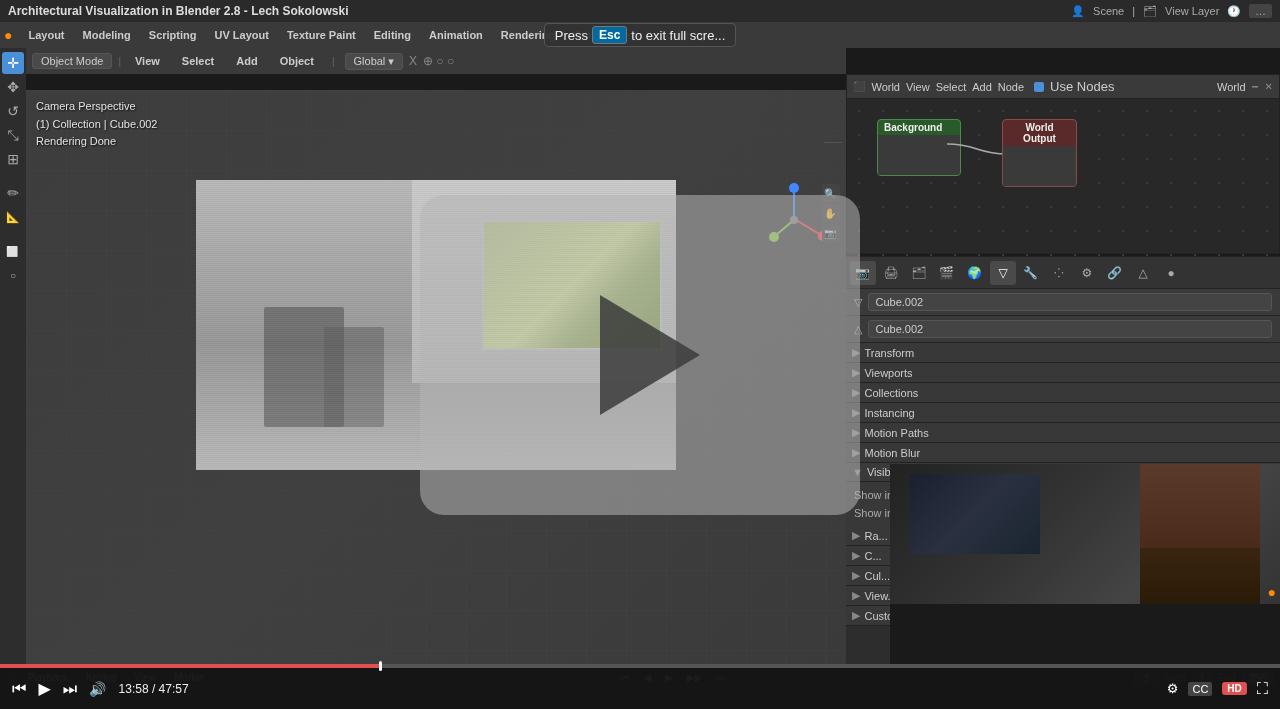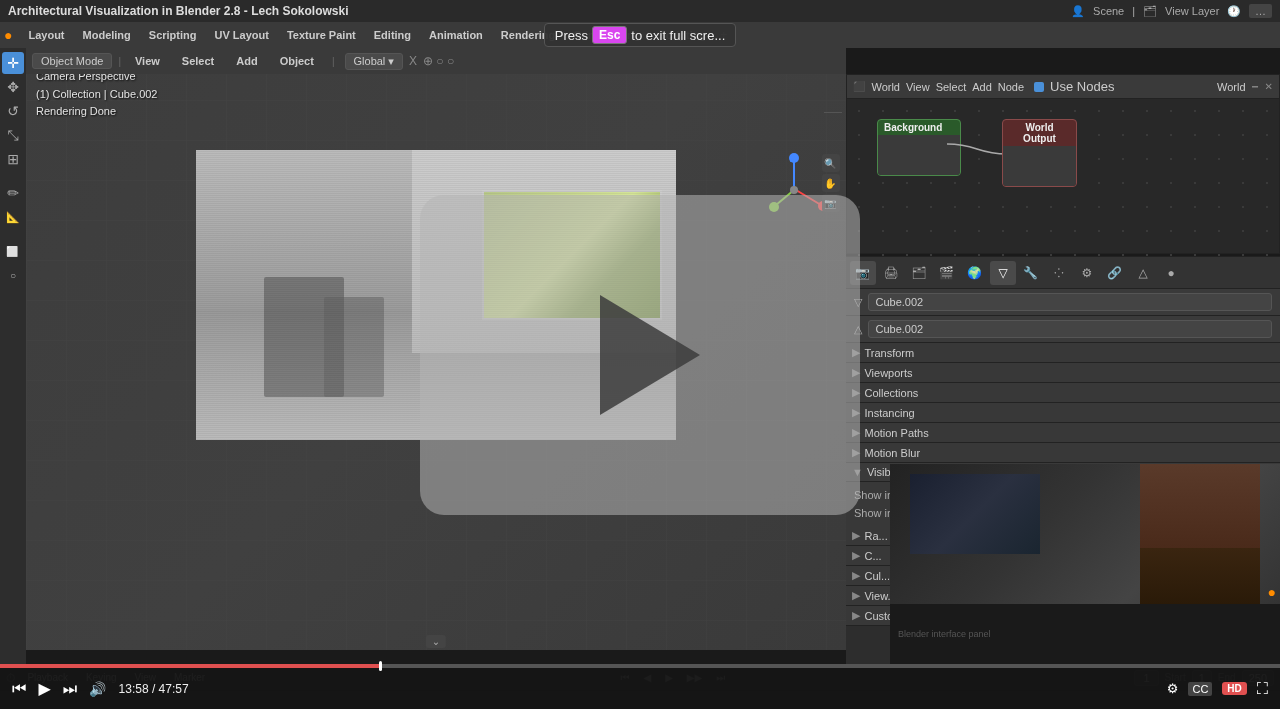--- a/index.html
+++ b/index.html
@@ -27,21 +27,21 @@
       position: absolute; top: 22px; left: 0; width: 1280px; height: 26px;
       display: flex; align-items: center; justify-content: center;
       pointer-events: none; z-index: 200;
     }
     .notif-pill {
       display: flex; align-items: center; gap: 4px;
       background: rgba(50,50,50,0.95); border: 1px solid #555;
       border-radius: 4px; padding: 2px 10px; font-size: 13px; color: #eee;
     }
     .notif-esc {
-      background: #d946ef; border: 1px solid #777; border-radius: 3px;
+      background: #0369a1; border: 1px solid #777; border-radius: 3px;
       padding: 1px 6px; color: #fff; font-size: 12px; font-weight: bold;
     }
 
     
     #left-toolbar {
       position: absolute; top: 48px; left: 0; width: 26px; height: 620px;
       background: #2d2d2d; display: flex; flex-direction: column; align-items: center;
       padding-top: 4px; gap: 2px; z-index: 50;
     }
     .tool-btn {
@@ -53,21 +53,21 @@
     
     #obj-bar {
       position: absolute; top: 48px; left: 26px; width: 820px; height: 26px;
       background: #3a3a3a; display: flex; align-items: center; gap: 6px;
       padding: 0 6px; z-index: 50;
     }
     .obj-btn { padding: 1px 8px; background: #4a4a4a; border: 1px solid #555; border-radius: 3px; color: #ccc; font-size: 11px; cursor: pointer; }
 
     
     #viewport {
-      position: absolute; top: 60px; left: 26px; width: 820px; height: 590px;
+      position: absolute; top: 90px; left: 26px; width: 820px; height: 590px;
       background: #3d3d3d; overflow: hidden;
     }
     .render-image {
       position: absolute; top: 90px; left: 170px; width: 480px; height: 290px;
       background: linear-gradient(135deg, #555 0%, #666 30%, #888 60%, #999 100%);
       overflow: hidden;
     }
     .render-window-rect {
       position: absolute; top: 40px; left: 70px; width: 180px; height: 130px;
       background: linear-gradient(135deg, #b8c88a 0%, #c8d890 30%, #d4e498 50%, #98b060 70%, #7a9840 100%);
@@ -505,23 +505,20 @@
     <div class="mini-screen-small">
       <div style="width:100%;height:100%;background:linear-gradient(135deg,#1a2030 0%,#2a3040 50%,#1a2530 100%);"></div>
     </div>
     <div class="mini-presenter">
       <div style="width:100%;height:60%;background:linear-gradient(180deg,#5a3a2a 0%,#4a2a1a 100%);"></div>
       <div style="width:100%;height:40%;background:linear-gradient(180deg,#3a2510 0%,#2a1a08 100%);"></div>
     </div>
 
     <div style="position:absolute;bottom:4px;right:4px;color:#ff8c00;font-size:14px;font-weight:bold;">●</div>
   </div>
-  <div class="mini-panel-bg">
-    <span style="font-size:9px;color:#555;">Blender interface panel</span>
-  </div>
 </div>
 
 <div id="video-overlay-bottom">
 
   <div id="progress-bar-container">
     <div class="progress-fill"></div>
 
     <div style="position:absolute;top:0;left:0;width:100%;height:100%;display:flex;align-items:center;">
       <div style="position:absolute;left:29.6%;width:3px;height:10px;background:#fff;top:-3px;border-radius:2px;"></div>
     </div>

